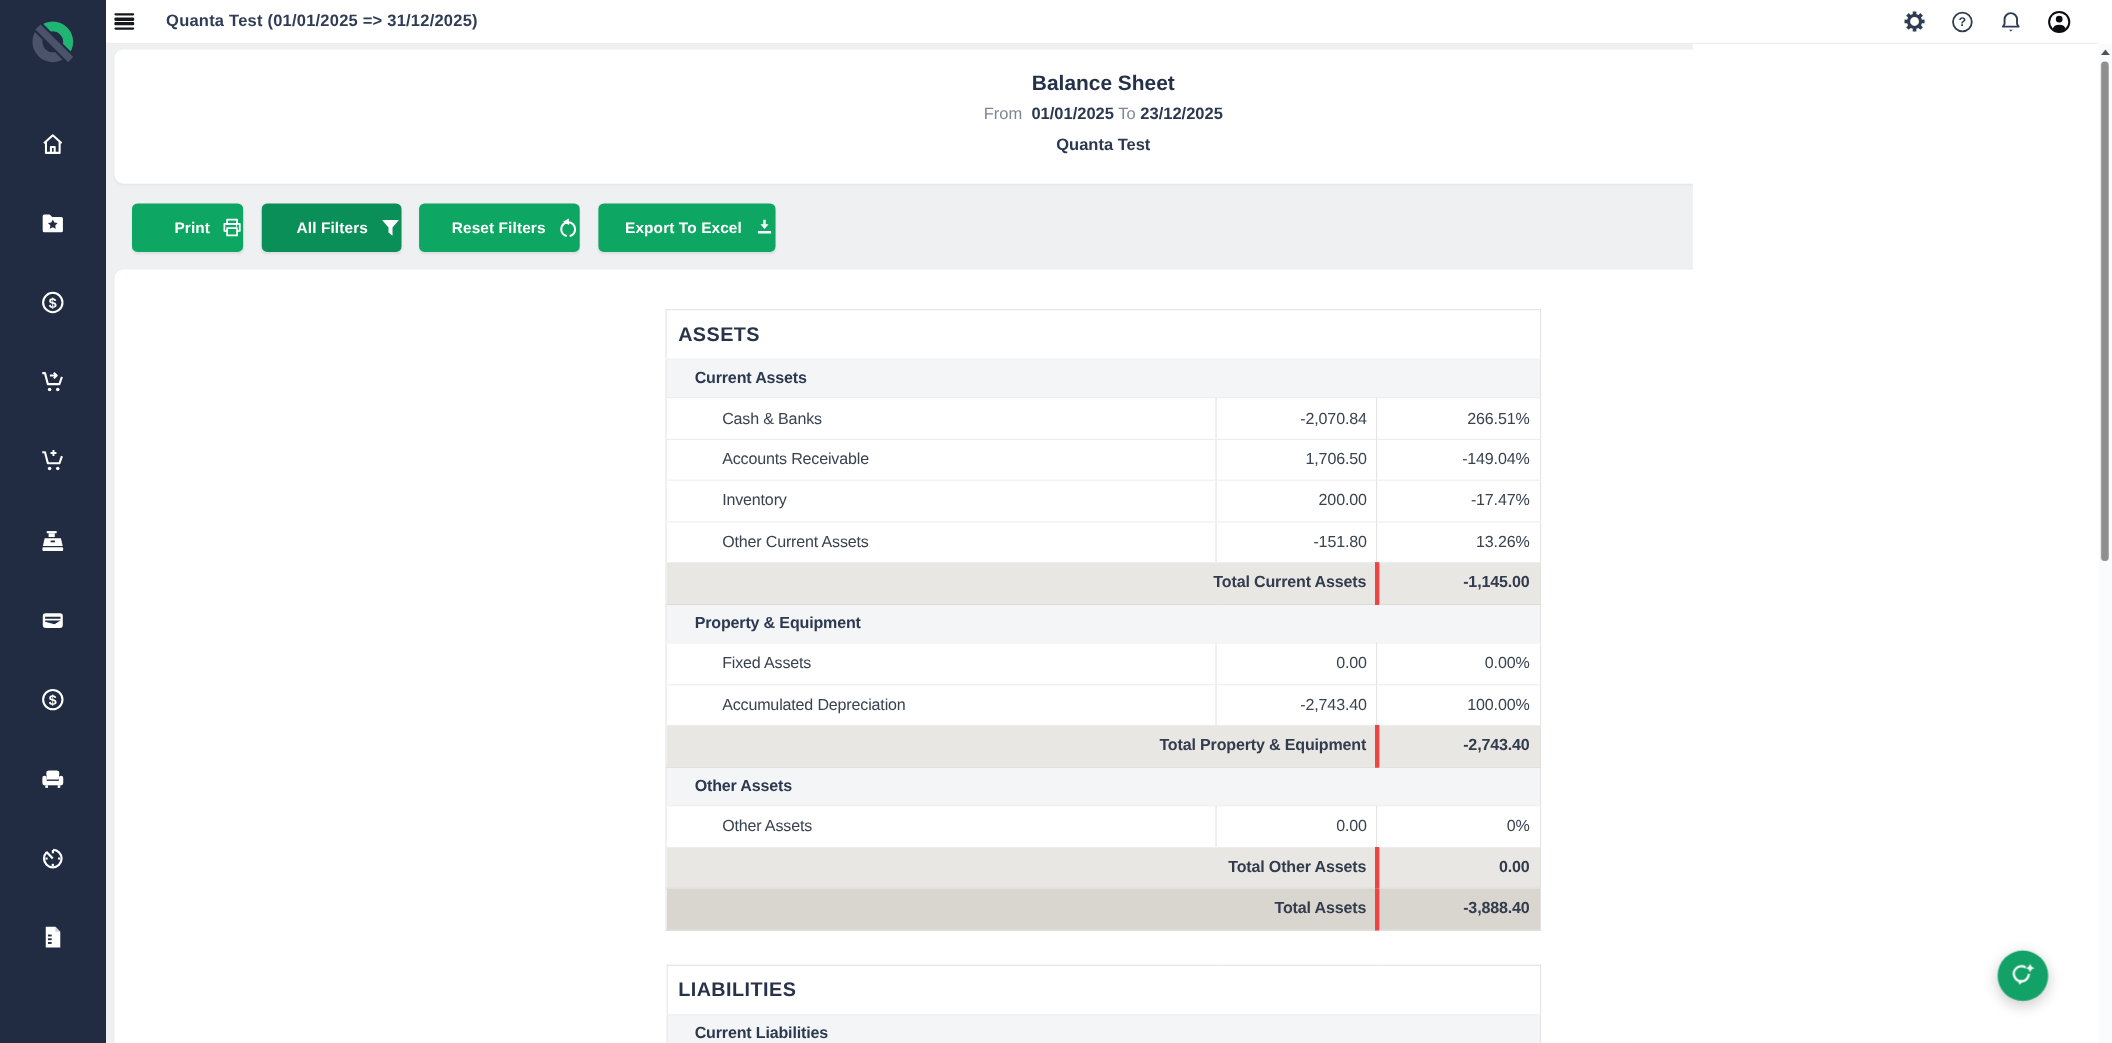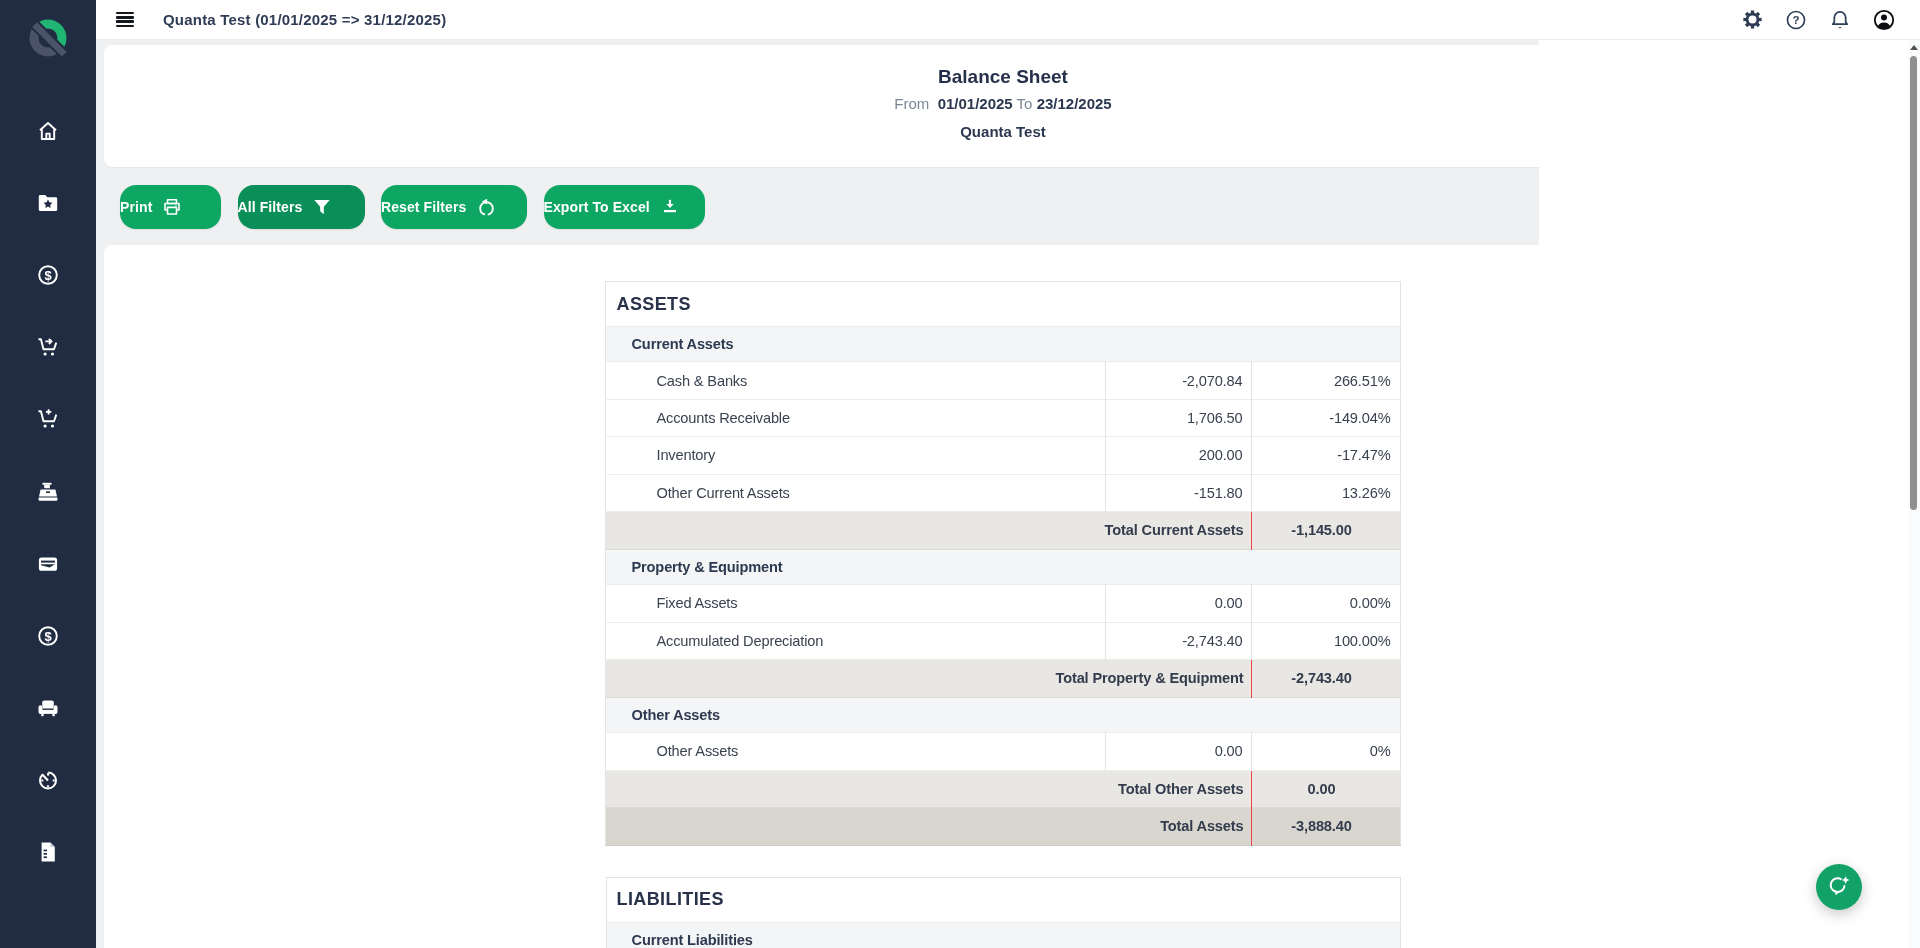--- a/index.html
+++ b/index.html
@@ -25,41 +25,41 @@
   html,body{width:1920px;height:948px;overflow:hidden;background:#fff;
     font-family:"Liberation Sans","DejaVu Sans",sans-serif;}
 
   
   .sidebar{position:fixed;left:0;top:0;width:96px;height:948px;background:var(--sidebar-bg);z-index:30;}
   .logo{position:absolute;left:24px;top:14px;width:48px;height:48px;}
   .nav-item{position:absolute;left:0;width:96px;height:48px;display:flex;align-items:center;justify-content:center;cursor:pointer;}
   .nav-item svg{display:block;}
 
   
-  .topbar{position:fixed;left:96px;top:0;width:1824px;height:40px;background:#fff;z-index:20;
+  .topbar{position:fixed;left:84px;top:0;width:1824px;height:40px;background:#fff;z-index:20;
     display:flex;align-items:center;border-bottom:1px solid #ebedee;}
   .hamburger{width:18px;height:15px;margin-left:20px;display:flex;flex-direction:column;justify-content:space-between;cursor:pointer;}
   .hamburger span{display:block;height:2.4px;background:#15181d;border-radius:1px;}
   .tb-title{margin-left:29px;font-size:15px;font-weight:bold;color:var(--title-color);letter-spacing:.2px;}
   .tb-icons{margin-left:auto;display:flex;align-items:center;gap:22px;margin-right:25px;}
   .tb-icon{width:22px;height:22px;display:flex;align-items:center;justify-content:center;cursor:pointer;}
 
   
   .content{position:fixed;left:96px;top:40px;width:1443px;height:908px;background:var(--content-bg);overflow:hidden;z-index:1;}
   .header-card{position:absolute;left:8px;top:5px;width:1798px;height:122px;background:#fff;border-radius:8px;
     box-shadow:0 1px 2px rgba(0,0,0,.05);text-align:center;}
   .report-title{margin-top:21px;font-size:19px;font-weight:bold;color:#25314a;}
   .report-period{margin-top:7px;font-size:15px;color:var(--muted-text);}
   .report-period b{color:#2b3850;}
   .report-company{margin-top:11px;font-size:15px;font-weight:bold;color:#2b3850;}
 
   .toolbar{position:absolute;left:24px;top:145px;display:flex;gap:16.5px;}
-  .btn{height:44px;border:none;border-radius:16px;background:var(--btn-green);color:#fff;
+  .btn{height:44px;border:none;border-radius:5px;background:var(--btn-green);color:#fff;
     font-family:inherit;font-size:14px;font-weight:bold;letter-spacing:.1px;
-    display:flex;align-items:center;justify-content:flex-start;gap:10px;padding:0;cursor:pointer;
+    display:flex;align-items:center;justify-content:flex-end;gap:10px;padding:0;cursor:pointer;
     box-shadow:0 1px 2px rgba(0,0,0,.08);}
   .btn.w1{width:101px}.btn.w2{width:127px}.btn.w3{width:146px}.btn.w4{width:161px}
   .btn.dark{background:var(--btn-green-dark);}
   .btn svg{display:block;}
 
   .table-card{position:absolute;left:8px;top:205px;width:1798px;height:1400px;background:#fff;border-radius:8px;
     box-shadow:0 1px 2px rgba(0,0,0,.05);}
   .fin-table{width:794px;margin:0 auto;border-collapse:collapse;table-layout:fixed;
     border:1px solid var(--table-border);font-size:14.6px;letter-spacing:-0.15px;color:var(--data-text);}
   .fin-table.first{margin-top:36px;}
@@ -70,21 +70,21 @@
   tr.sec-row{background:var(--sec-bg);}
   td.t-sec{height:35.4px;padding-left:25px;font-weight:bold;color:#2c3950;}
   tr.data-row{background:#fff;}
   td.t-label{height:37.4px;padding-left:50px;}
   td.t-amt{text-align:right;padding-right:9px;border-left:1px solid var(--table-border);}
   td.t-pct{text-align:right;padding-right:9px;border-left:1px solid var(--table-border);}
   tr.total-row{background:var(--total-bg);border-bottom:1px solid #dddad6;}
   tr.grand-row{background:var(--grand-bg);border-bottom:1px solid #d0ccc5;}
   tr.grand-row td.t-total-label{height:37.4px;}
   td.t-total-label{height:37.8px;text-align:right;padding-right:8px;font-weight:bold;color:#333c4c;padding-left:36px;}
-  td.t-total-val{text-align:center;padding-right:9px;font-weight:bold;color:#333c4c;border-left:1px solid #ef4444;}
+  td.t-total-val{text-align:right;padding-right:9px;font-weight:bold;color:#333c4c;border-left:4px solid #ef4444;}
 
   
   .scrollbar{position:fixed;right:0;top:40px;width:12px;height:908px;background:#fafbfc;z-index:25;}
   .sb-up{position:absolute;left:2px;top:5px;width:0;height:0;cursor:pointer;
     border-left:4px solid transparent;border-right:4px solid transparent;border-bottom:5px solid #505050;}
   .sb-thumb{position:absolute;left:2px;top:16px;width:7px;height:454px;border-radius:4px;background:#8f8f8f;cursor:pointer;}
 
   
   .fab{position:fixed;left:1816px;top:864px;width:46px;height:46px;border-radius:50%;border:none;
     background:var(--fab-green);display:flex;align-items:center;justify-content:center;cursor:pointer;

